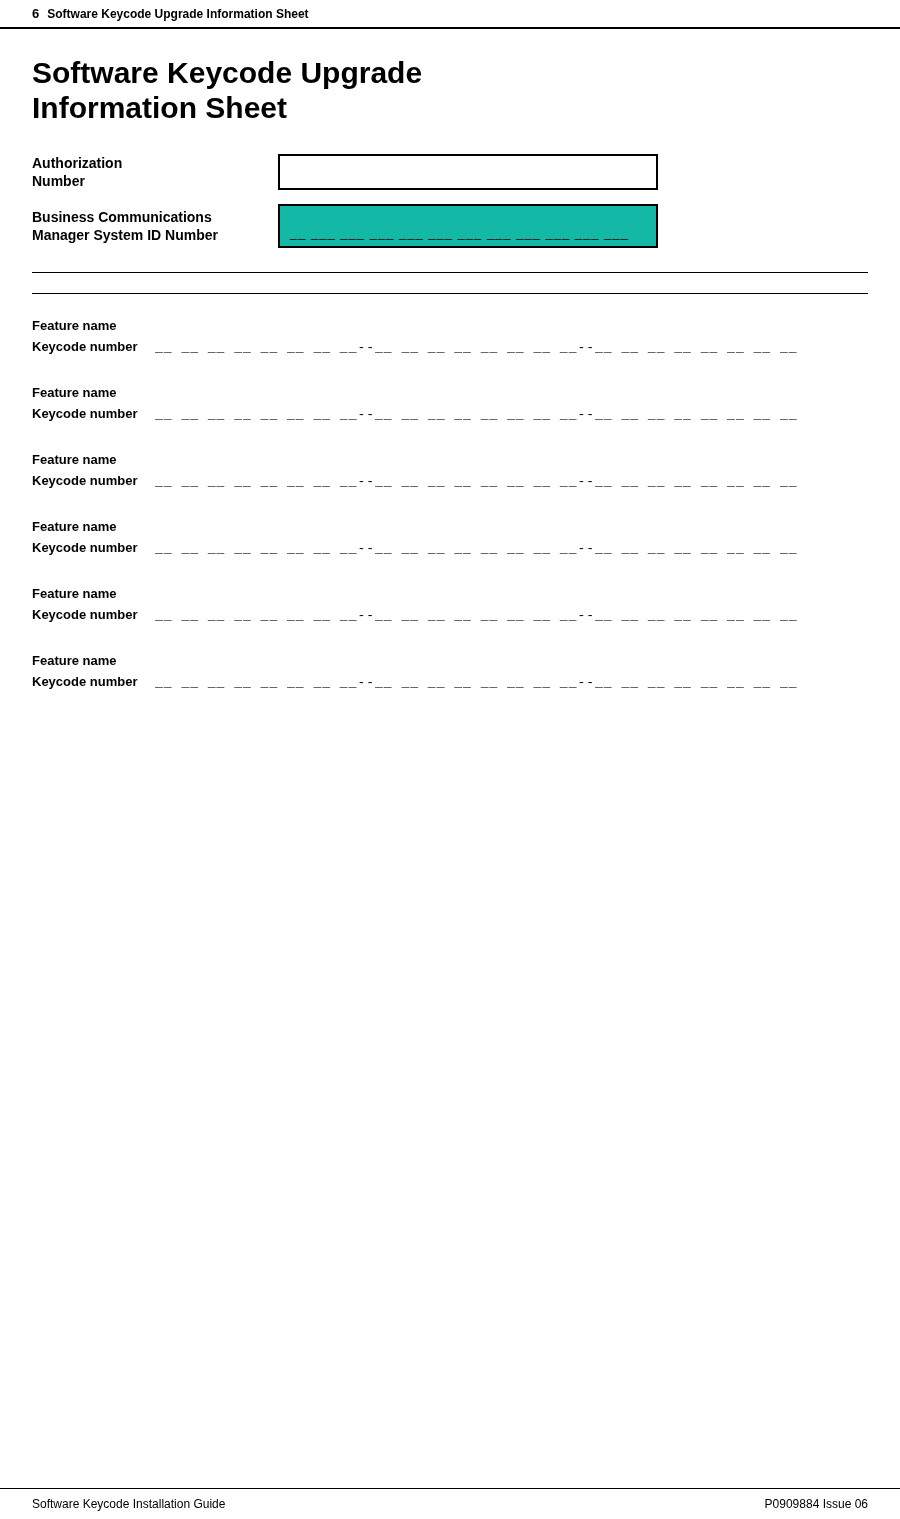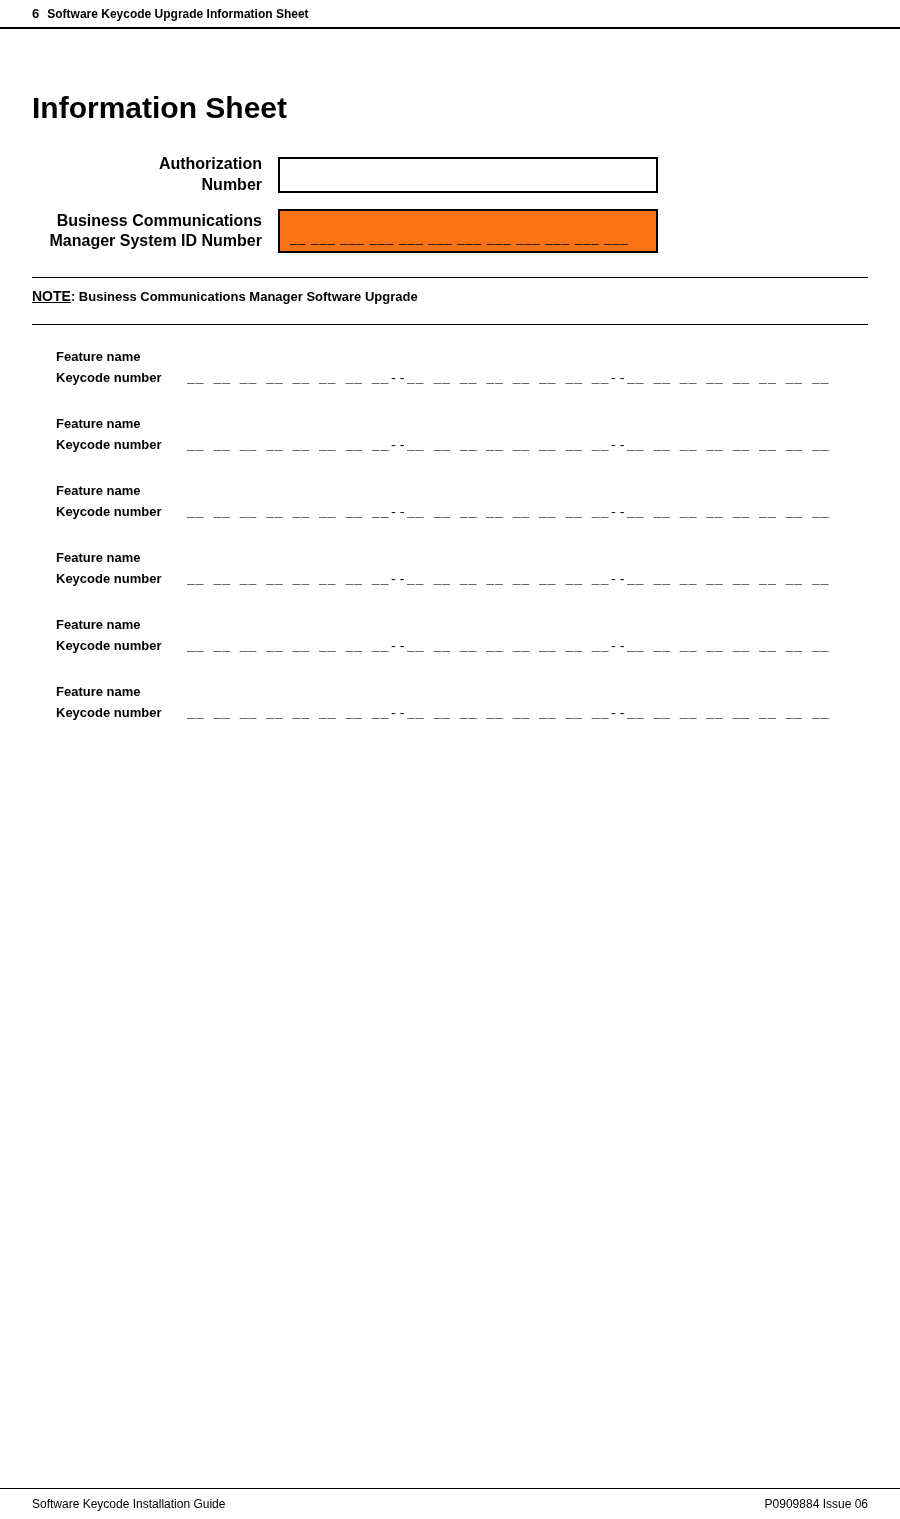--- a/index.html
+++ b/index.html
@@ -50,40 +50,39 @@
     }
 
     .form-row {
       display: flex;
       align-items: center;
       margin-bottom: 14px;
       gap: 16px;
     }
 
     .form-label {
-      font-size: 16px;
+      font-size: 14px;
       font-weight: bold;
       min-width: 230px;
       max-width: 230px;
       line-height: 1.3;
-      text-align: right;
     }
 
     .form-input-box {
       border: 2px solid #000;
       width: 380px;
       height: 36px;
       background: #fff;
     }
 
     .form-input-dashes {
       border: 2px solid #000;
       width: 380px;
       height: 44px;
-      background: #f97316;
+      background: #14b8a6;
       display: flex;
       align-items: flex-end;
       padding: 4px 10px 6px 10px;
       font-size: 13px;
       letter-spacing: 2px;
     }
 
     
     .divider {
       border: none;
@@ -111,33 +110,32 @@
       line-height: 1.5;
     }
 
     
     .features-area {
       margin-top: 24px;
     }
 
     .feature-block {
       margin-bottom: 30px;
-      margin-left: 24px;
     }
 
     .feature-name-label {
       font-size: 13px;
       font-weight: bold;
       margin-bottom: 6px;
     }
 
     .keycode-row {
       display: flex;
       align-items: baseline;
-      gap: 16px;
+      gap: 8px;
       font-size: 13px;
     }
 
     .keycode-label {
       font-weight: bold;
       font-size: 13px;
       white-space: nowrap;
       min-width: 115px;
     }
 
@@ -165,21 +163,21 @@
 <body>
 
 <div class="top-bar">
   <span class="top-bar-num">6</span>
   <span>Software Keycode Upgrade Information Sheet</span>
 </div>
 
 <div class="main-content">
 
   <div class="page-title">
-    <br>
+    <span>Software Keycode Upgrade</span><br>
     <span>Information Sheet</span>
   </div>
 
   <div class="form-section">
 
     <div class="form-row">
       <div class="form-label">Authorization<br>Number</div>
       <div class="form-input-box"></div>
     </div>
 
@@ -188,23 +186,20 @@
       <div class="form-input-dashes">
         <span style="font-size:13px; letter-spacing:1px;">__ ___ ___ ___ ___ ___ ___ ___ ___ ___ ___ ___</span>
       </div>
     </div>
 
   </div>
 
   <hr class="divider">
 
   <div class="note-section">
-    <div class="note-title">
-      <span class="note-keyword">NOTE</span><span>:</span><span> Business Communications Manager Software Upgrade</span>
-    </div>
   </div>
 
   <hr class="divider">
 
   <div class="features-area">
 
     <div class="feature-block">
       <div class="feature-name-label">Feature name</div>
       <div class="keycode-row">
         <span class="keycode-label">Keycode number</span>

